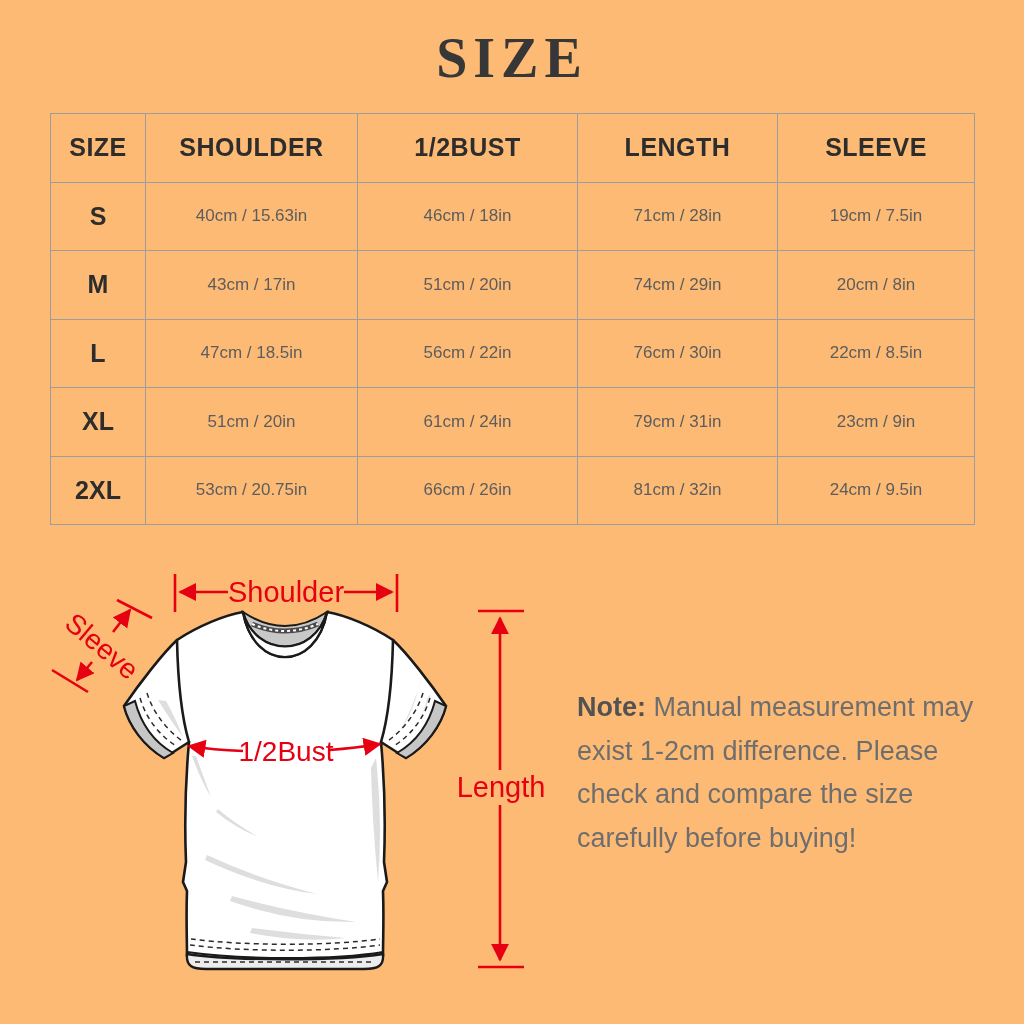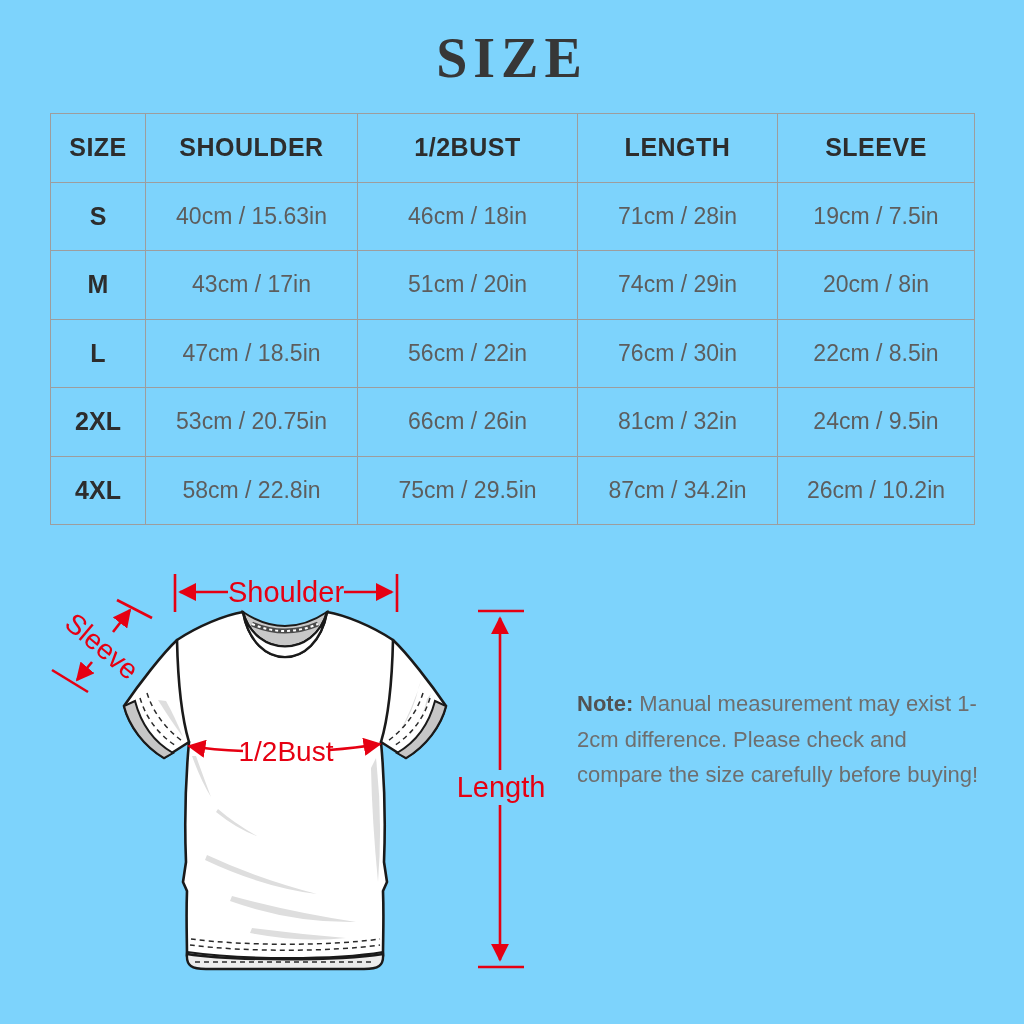--- a/index.html
+++ b/index.html
@@ -1,19 +1,19 @@
 <!DOCTYPE html>
 <html style="--accent: #e60012;"><head>
 <meta charset="utf-8">
 <style>
   :root { --accent:#e60012; }
   html,body { margin:0; padding:0; background:#fff; }
   .page {
     position:relative; width:1024px; height:1024px;
-    background:#7dd3fc; overflow:hidden;
+    background:#fdba74; overflow:hidden;
     font-family:"Liberation Sans", sans-serif;
   }
   .page-title {
     position:absolute; top:26px; left:0; right:0;
     text-align:center;
     font-family:"Liberation Serif", serif;
     font-weight:bold; font-size:56px; letter-spacing:6px;
     color:#373737;
   }
   table.size-table {
@@ -26,30 +26,30 @@
     text-align:center; vertical-align:middle;
     padding:0; height:45px;
   }
   .size-table th {
     font-size:25px; font-weight:bold; color:#2d2d2d; letter-spacing:0.5px;
   }
   .size-table td.size-col {
     font-size:25px; font-weight:bold; color:#2d2d2d;
   }
   .size-table td.val {
-    font-size:23px; font-weight:normal; color:#5d5d5d;
+    font-size:17px; font-weight:normal; color:#5d5d5d;
   }
   .diagram-svg { position:absolute; left:40px; top:560px; }
   .outline { fill:none; stroke:#1a1a1a; stroke-width:2.6; stroke-linejoin:round; stroke-linecap:round; }
   .red-line { fill:none; stroke:var(--accent); stroke-width:2.6; stroke-linecap:butt; }
   .red-text { fill:var(--accent); font-family:"Liberation Sans",sans-serif; }
   .stitch { fill:none; stroke:#2a2a2a; stroke-width:1.5; stroke-dasharray:5 4; }
   .note-block {
     position:absolute; left:577px; top:686px; width:402px;
-    font-size:22px; line-height:1.62; color:#6e6e6e;
+    font-size:27px; line-height:1.62; color:#6e6e6e;
   }
   .note-block b { color:#525252; }
 </style>
 </head>
 <body>
 
 <div class="page">
 
   <div class="page-title">SIZE</div>
 
@@ -84,32 +84,32 @@
       <td class="val">20cm / 8in</td>
     </tr>
     <tr>
       <td class="size-col">L</td>
       <td class="val">47cm / 18.5in</td>
       <td class="val">56cm / 22in</td>
       <td class="val">76cm / 30in</td>
       <td class="val">22cm / 8.5in</td>
     </tr>
     <tr>
+      <td class="size-col">XL</td>
+      <td class="val">51cm / 20in</td>
+      <td class="val">61cm / 24in</td>
+      <td class="val">79cm / 31in</td>
+      <td class="val">23cm / 9in</td>
+    </tr>
+    <tr>
       <td class="size-col">2XL</td>
       <td class="val">53cm / 20.75in</td>
       <td class="val">66cm / 26in</td>
       <td class="val">81cm / 32in</td>
       <td class="val">24cm / 9.5in</td>
-    </tr>
-    <tr>
-      <td class="size-col">4XL</td>
-      <td class="val">58cm / 22.8in</td>
-      <td class="val">75cm / 29.5in</td>
-      <td class="val">87cm / 34.2in</td>
-      <td class="val">26cm / 10.2in</td>
     </tr>
   </tbody>
     </table>
 
   <svg class="diagram-svg" width="520" height="464" viewBox="0 0 520 464">
     <defs>
       <marker id="arr" viewBox="0 0 10 10" refX="9" refY="5" markerWidth="7" markerHeight="7" orient="auto-start-reverse">
         <path d="M0,0 L10,5 L0,10 Z" fill="#e60012" style="fill:var(--accent)"></path>
       </marker>
     </defs>

